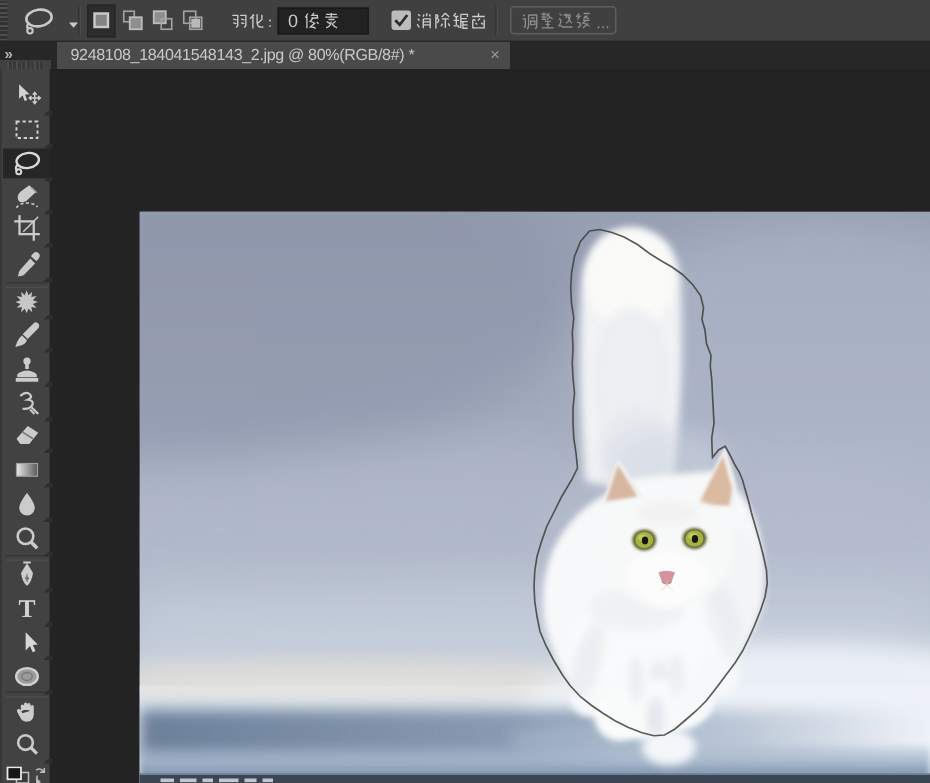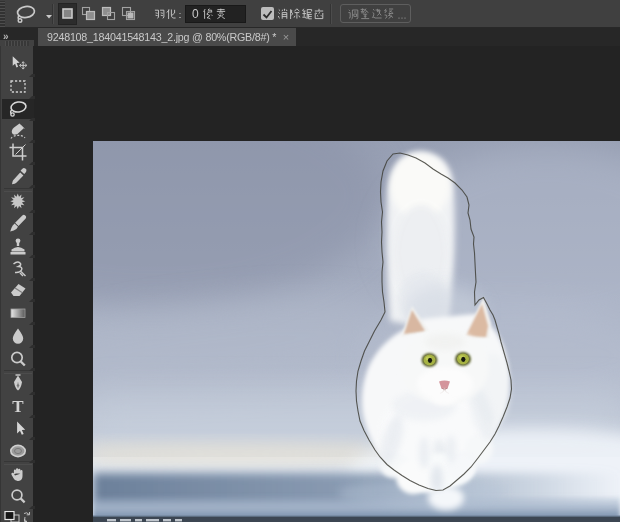--- a/index.html
+++ b/index.html
@@ -1,19 +1,19 @@
 <!DOCTYPE html>
 <html><head><meta charset="utf-8"><style>
 html,body{margin:0;padding:0}
 body{width:620px;height:522px;position:relative;overflow:hidden;background:#232323;font-family:"Liberation Sans",sans-serif}
 .abs{position:absolute}
 #optbar{left:0;top:0;width:620px;height:28px;background:#404040;border-bottom:1px solid #282828;box-sizing:border-box}
 #optgrip{left:0;top:1px;width:5px;height:26px;background:repeating-linear-gradient(0deg,#4e4e4e 0 1px,#323232 1px 3px)}
 #tabbar{left:0;top:28px;width:620px;height:18px;background:#272727}
-#tab{left:38px;top:28px;width:258px;height:18px;background:#4a4a4a;color:#c9c9c9;font-size:10.7px;letter-spacing:-0.22px;line-height:18px}
+#tab{left:38px;top:28px;width:302px;height:18px;background:#4a4a4a;color:#c9c9c9;font-size:10.7px;letter-spacing:-0.22px;line-height:18px}
 #tab span.t{position:absolute;left:9px;top:0}
 #tab span.x{position:absolute;right:7px;top:0;color:#9a9a9a;font-size:11px}
 #chev{left:3px;top:31px;color:#b5b5b5;font-size:10px;font-weight:bold;letter-spacing:-1px}
 #toolgrip{left:0;top:40px;width:34px;height:6px;background:#414141}
 #toolgrip .g{position:absolute;left:5px;top:1px;width:24px;height:5px;background:repeating-linear-gradient(90deg,#4d4d4d 0 1px,#383838 1px 3px)}
 #tools{left:0;top:46px;width:34px;height:476px;background:#424242;border-right:1px solid #232323;border-left:1px solid #353535;box-sizing:border-box}
 #tools .sel{position:absolute;left:1px;top:53px;width:32px;height:20px;background:#262626}
 .tool{position:absolute;left:5px;width:24px;height:20px}
 .dot{position:absolute;left:28px;width:3px;height:3px;border-left:3px solid transparent;border-bottom:3px solid #2e2e2e}
 .sep{position:absolute;left:3px;width:28px;height:2px;border-top:1px solid #363636;border-bottom:1px solid #4c4c4c}

